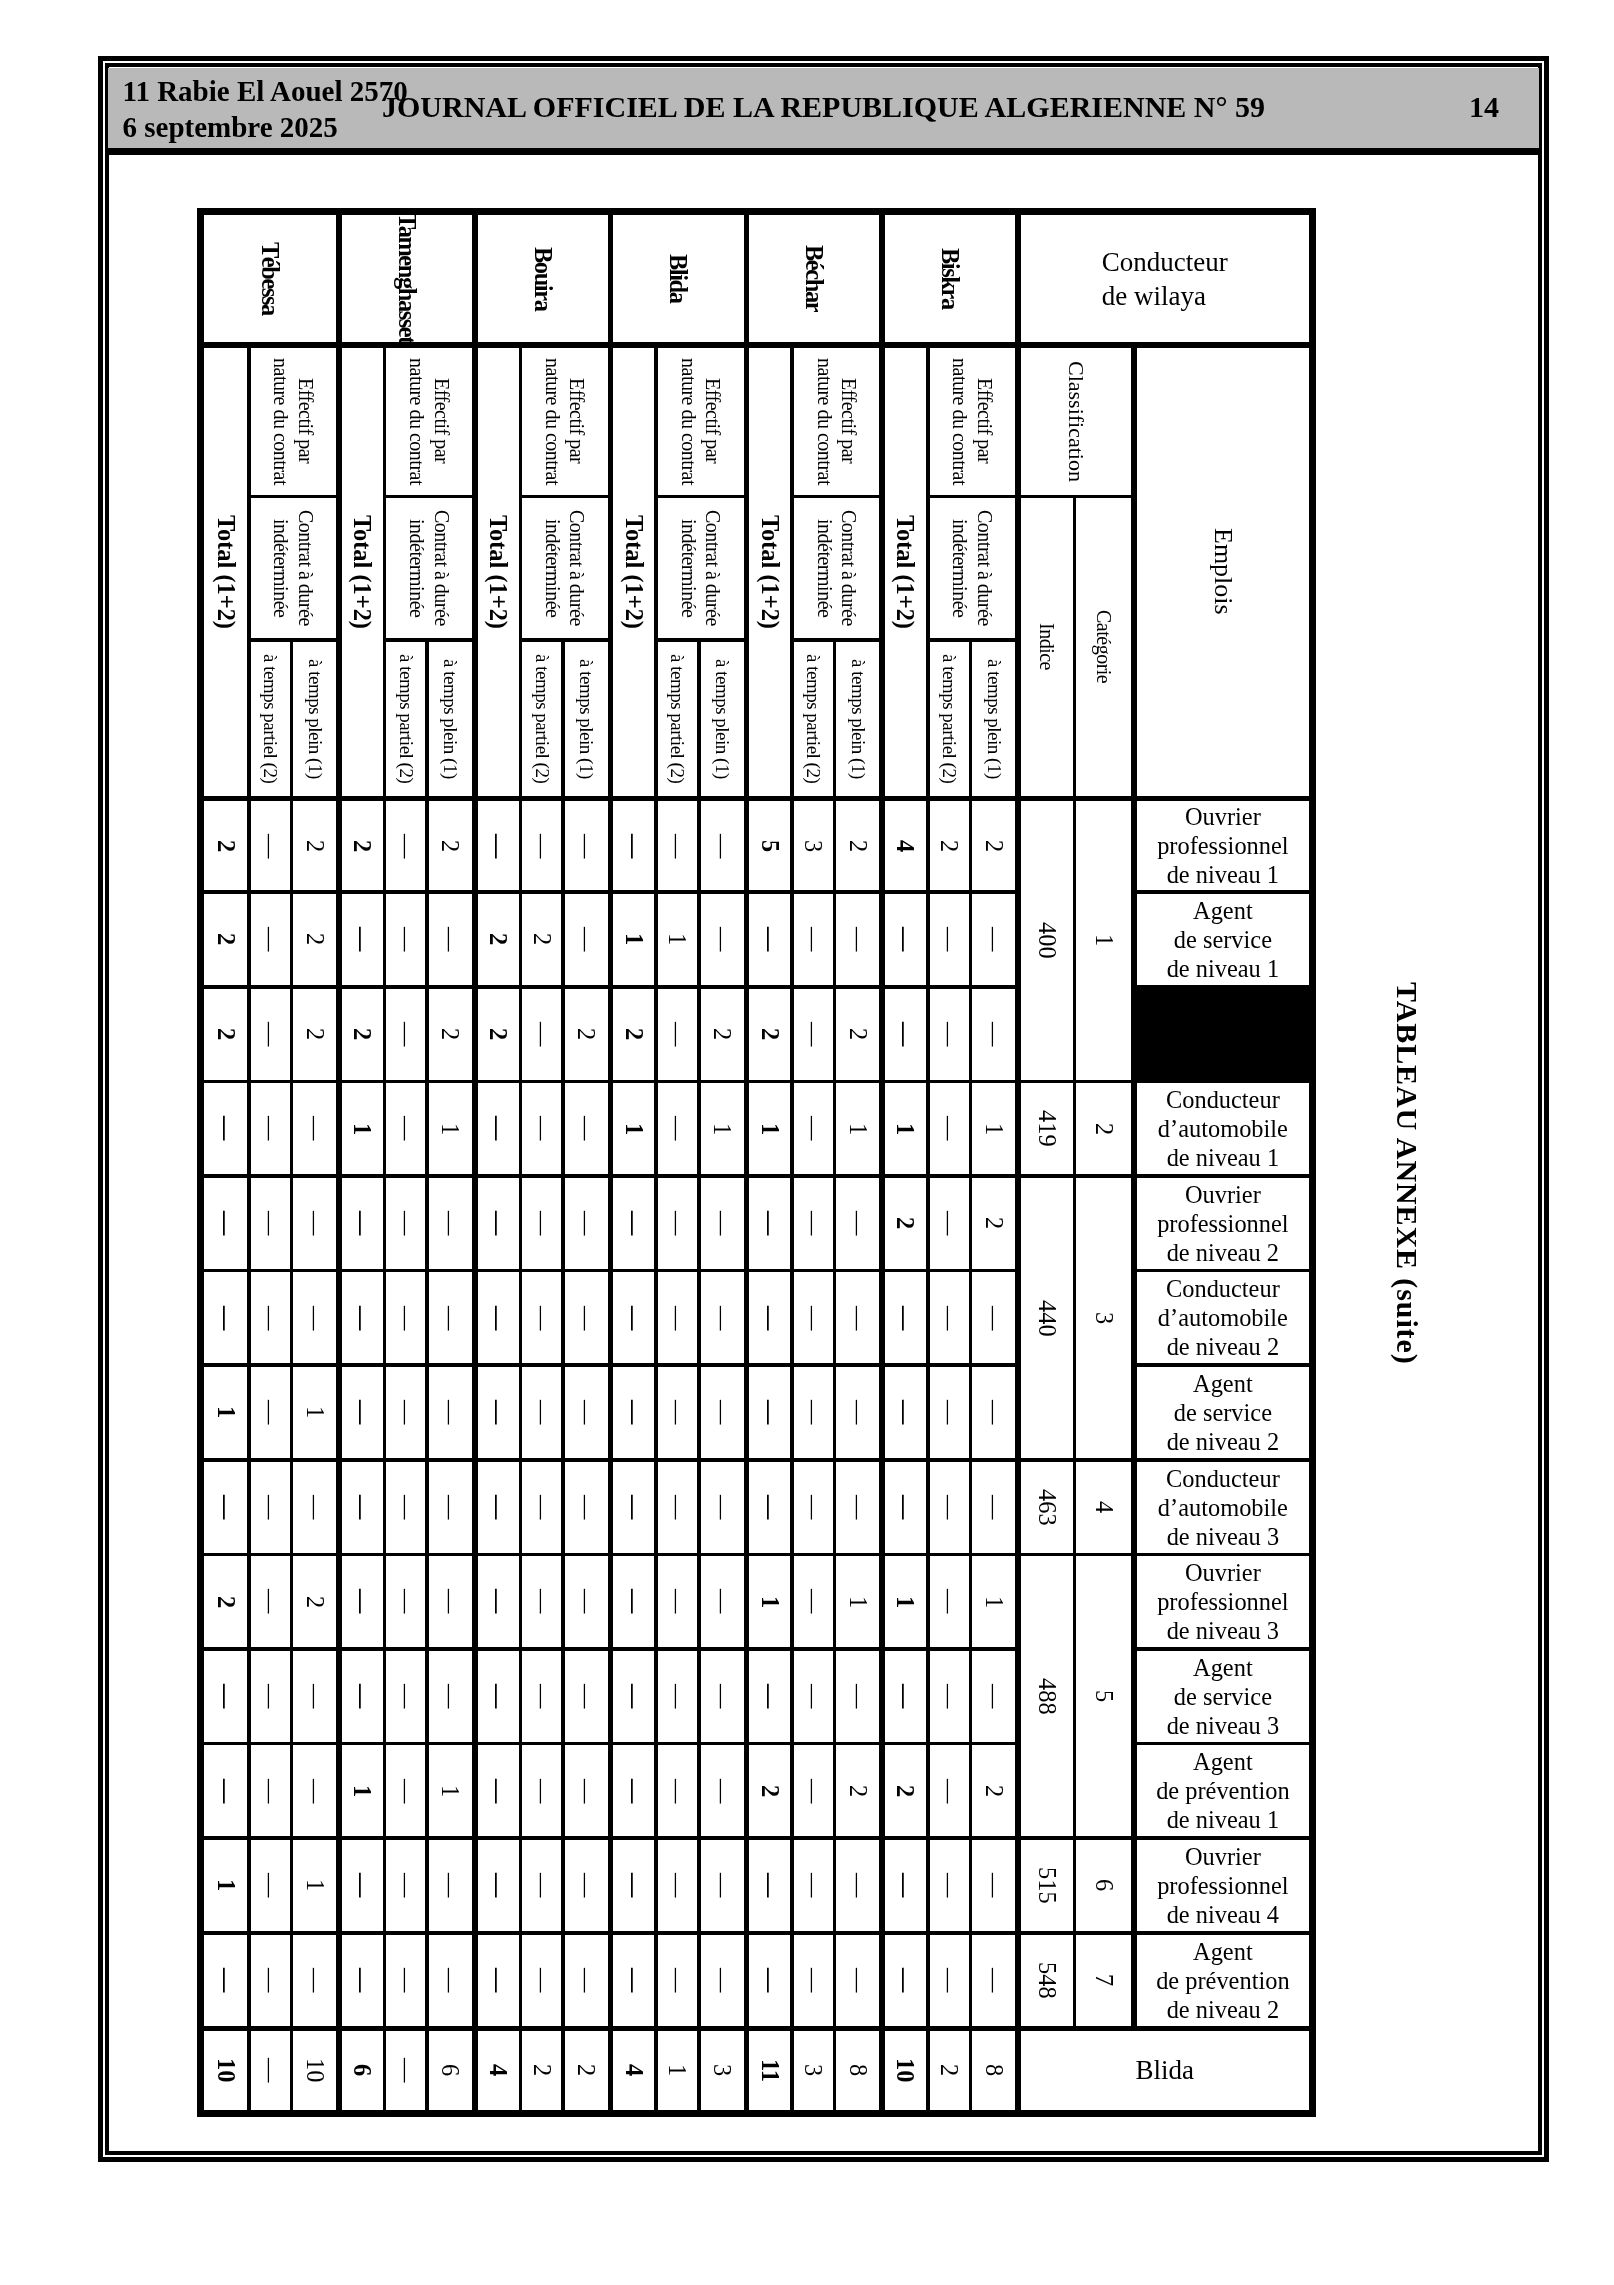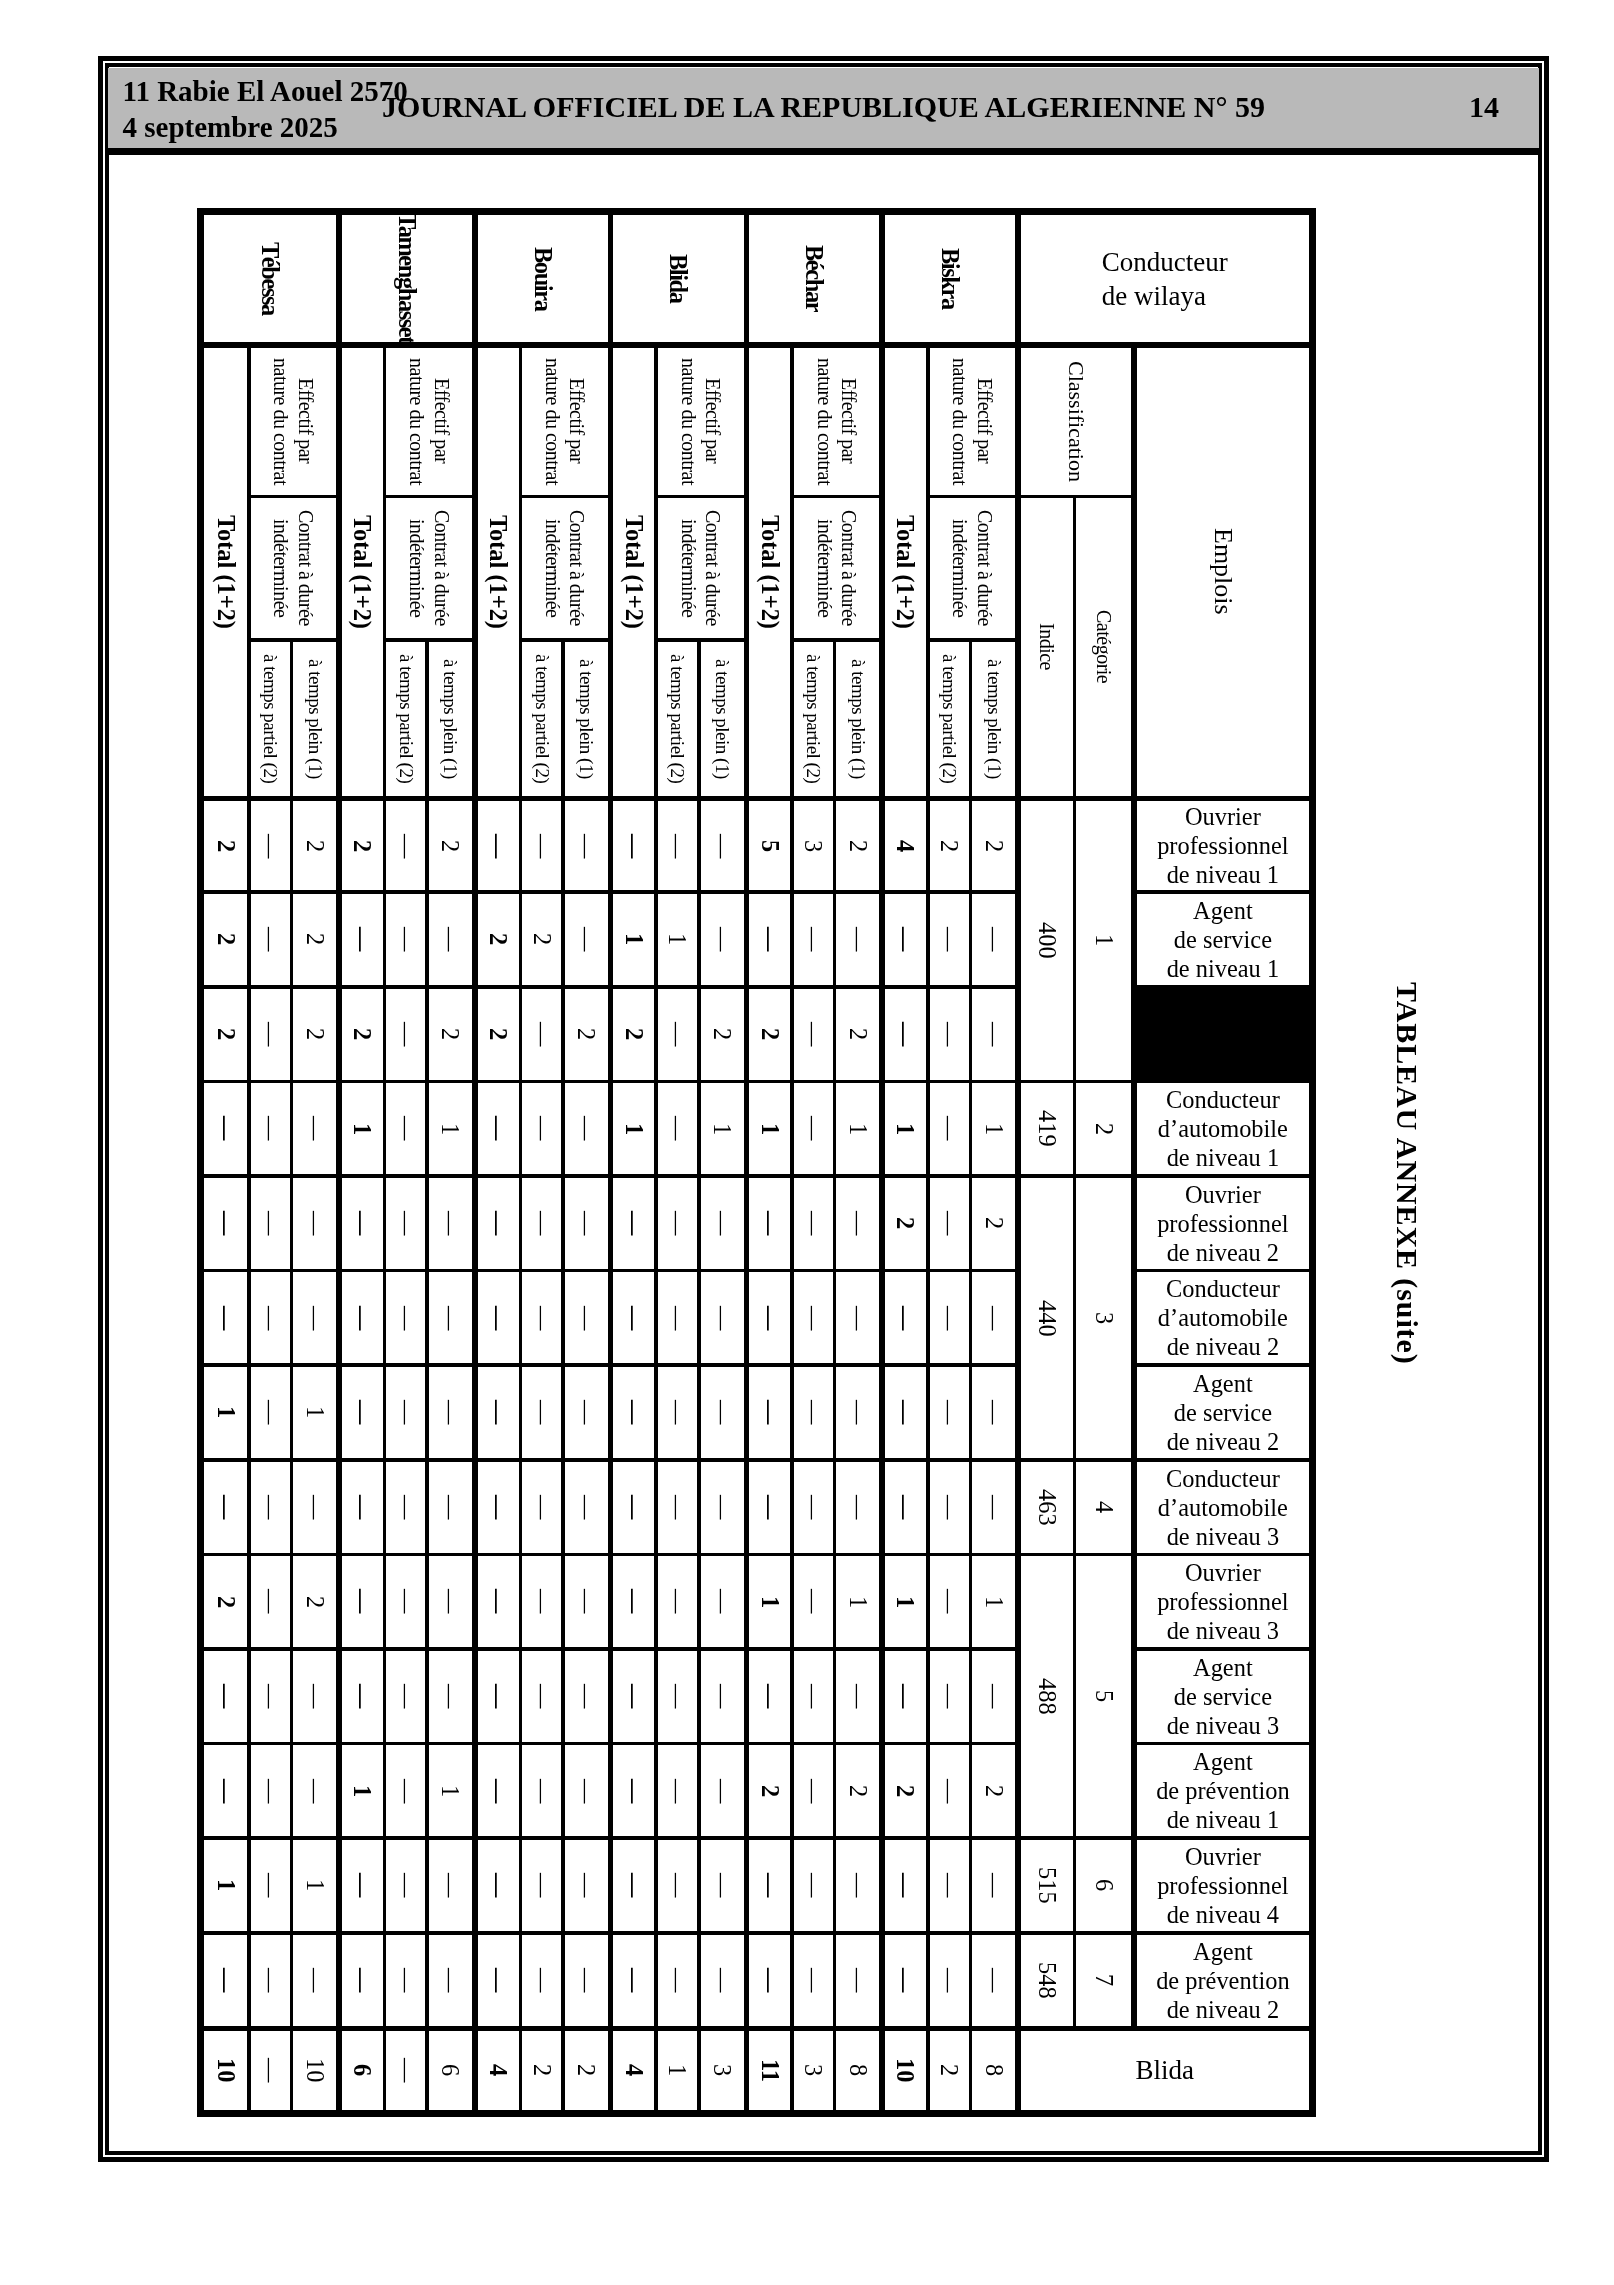--- a/index.html
+++ b/index.html
@@ -44,21 +44,21 @@
 <body>
 
 <div id="page">
 
   <div id="frame">
     <div id="frame-inner"></div>
   </div>
 
   <div id="bar">
     <div id="dates"><span>11 Rabie El Aouel 2570</span>
-<span>4 septembre 2025</span></div>
+<span>6 septembre 2025</span></div>
     <div id="jtitle">JOURNAL OFFICIEL DE LA REPUBLIQUE ALGERIENNE N° 59</div>
     <div id="pnum">14</div>
   </div>
 
   <div id="caption">TABLEAU ANNEXE (suite)</div>
 
   <div id="grid">
 
     <div class="cell h dir bl" style="grid-column:19 / span 3;grid-row:1">Conducteur
 de wilaya</div>

